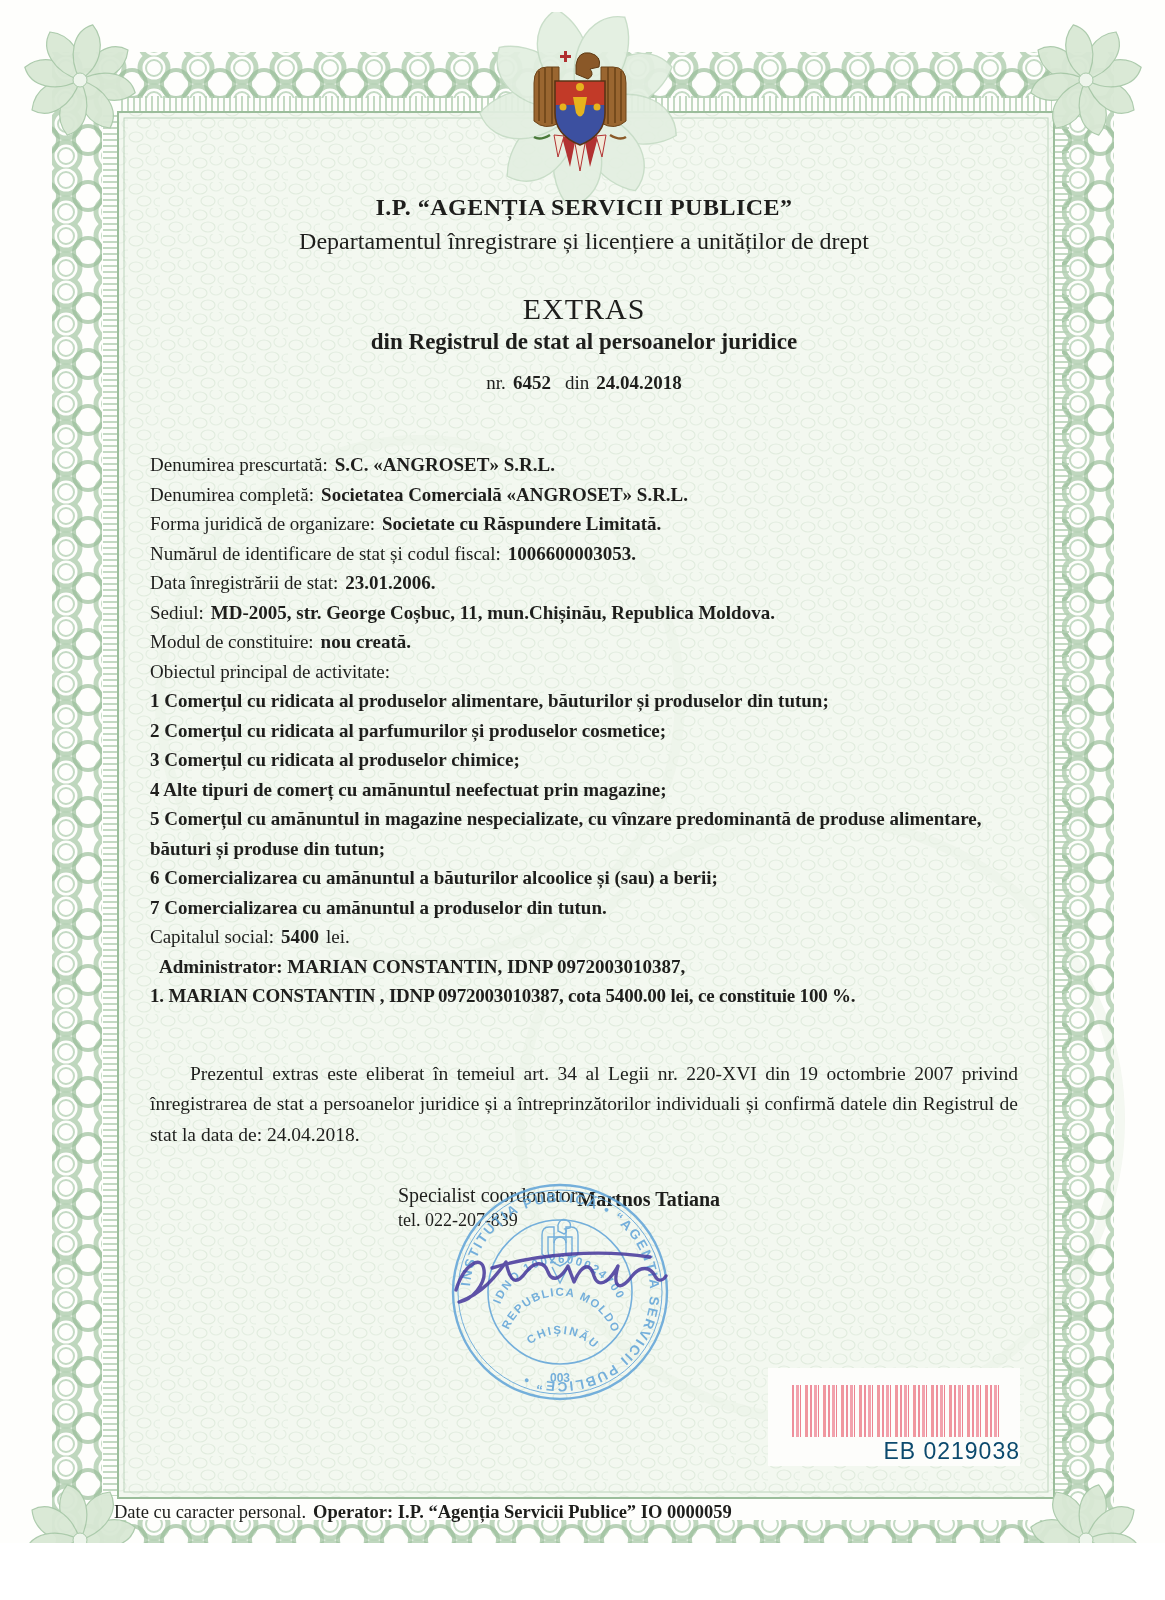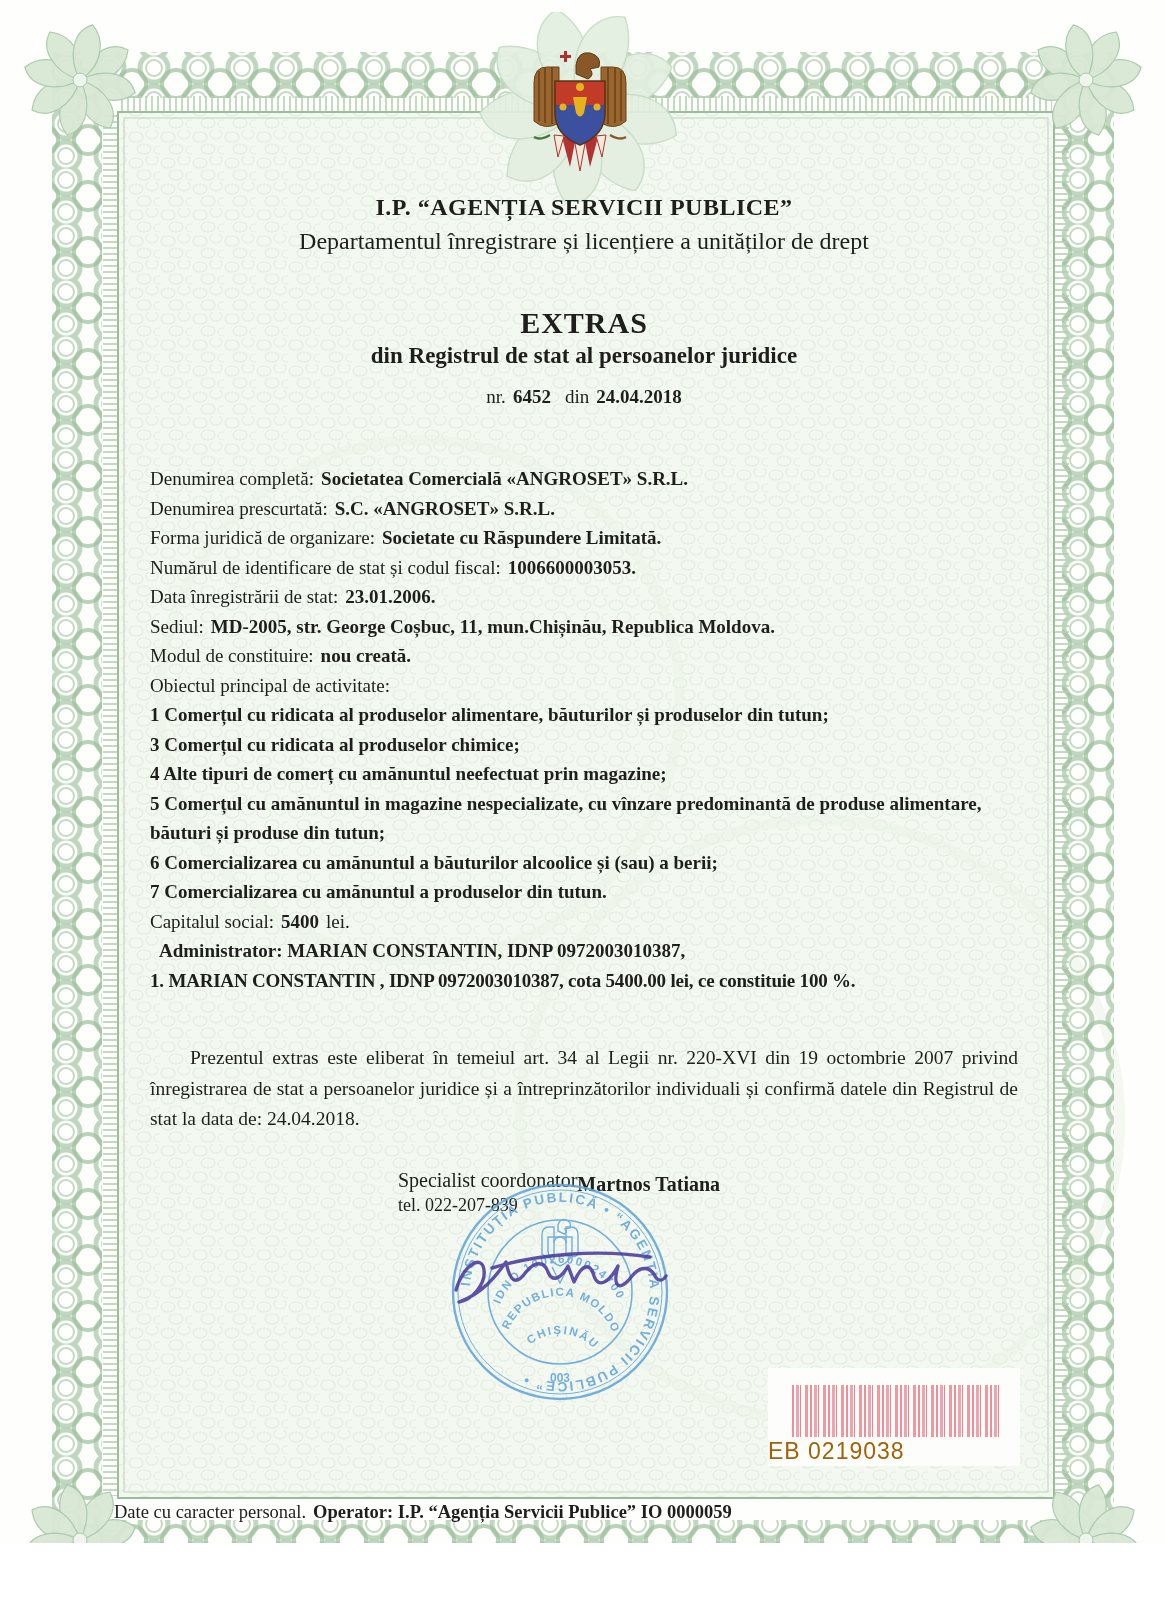--- a/index.html
+++ b/index.html
@@ -10,21 +10,21 @@
   .border-svg,.emblem-svg,.stamp-svg,.sig-svg{position:absolute;}
   .border-svg{left:0;top:0;}
   .emblem-svg{left:455px;top:12px;}
   .stamp-svg{left:445px;top:1177px;opacity:.85;}
   .sig-svg{left:448px;top:1236px;}
 
   .content{position:absolute;left:150px;top:192px;width:868px;}
   .hdr{text-align:center;}
   .hdr-org{font-size:24px;font-weight:bold;letter-spacing:.5px;line-height:30px;}
   .hdr-dept{font-size:24px;line-height:30px;margin-top:4px;}
-  .hdr-title{font-size:30px;font-weight:bold;margin-top:50px;line-height:34px;letter-spacing:1px;}
+  .hdr-title{font-size:30px;font-weight:normal;margin-top:36px;line-height:34px;letter-spacing:1px;}
   .hdr-sub{font-size:23px;font-weight:bold;line-height:32px;}
   .hdr-nr{font-size:19px;margin-top:12px;line-height:26px;}
   .hdr-nr .b{font-weight:bold;margin-top:10px;}
   .gap1{margin-right:7px;} .gap2{margin-right:14px;}
 
   .body-block{margin-top:54px;}
   .line{font-size:19px;line-height:29.5px;}
   .lbl{margin-right:7px;}
   .val{font-weight:bold;}
   .act{font-weight:bold;font-size:19px;line-height:29.5px;}
@@ -40,21 +40,21 @@
 
   .barcode-patch{position:absolute;left:768px;top:1368px;width:252px;height:98px;background:#fdfdfb;}
   .bars{position:absolute;left:24px;top:17px;width:208px;height:52px;
     background:
       repeating-linear-gradient(90deg,
         #ee8e9b 0 2px, rgba(0,0,0,0) 2px 4px,
         #f2a2ad 4px 7px, rgba(0,0,0,0) 7px 8px,
         #ec8390 8px 9px, rgba(0,0,0,0) 9px 13px,
         #f0979f 13px 16px, rgba(0,0,0,0) 16px 18px);
   }
-  .bar-label{position:absolute;left:0;right:0;top:70px;text-align:left;color:#a16207;
+  .bar-label{position:absolute;left:0;right:0;top:70px;text-align:right;color:#0c4a6e;
     font-family:"Liberation Sans","DejaVu Sans",sans-serif;font-size:23px;letter-spacing:1px;}
 
   .footer-line{position:absolute;left:114px;top:1502px;font-size:18.5px;white-space:nowrap;}
   .footer-line .b{font-weight:bold;}
 </style>
 </head>
 <body>
 
 <div class="page">
 
@@ -185,30 +185,31 @@
       <div class="hdr-org">I.P. “AGENȚIA SERVICII PUBLICE”</div>
       <div class="hdr-dept">Departamentul înregistrare și licențiere a unităților de drept</div>
       <div class="hdr-title">EXTRAS</div>
       <div class="hdr-sub">din Registrul de stat al persoanelor juridice</div>
       <div class="hdr-nr">
         <span class="gap1">nr.</span><span class="b gap2">6452</span><span class="gap1">din</span><span class="b">24.04.2018</span>
       </div>
     </div>
 
     <div class="body-block">
+      <div class="line"><span class="lbl">Denumirea prescurtată:</span><span class="val">S.C. «ANGROSET» S.R.L.</span></div>
       <div class="line"><span class="lbl">Denumirea completă:</span><span class="val">Societatea Comercială «ANGROSET» S.R.L.</span></div>
-      <div class="line"><span class="lbl">Denumirea prescurtată:</span><span class="val">S.C. «ANGROSET» S.R.L.</span></div>
       <div class="line"><span class="lbl">Forma juridică de organizare:</span><span class="val">Societate cu Răspundere Limitată.</span></div>
       <div class="line"><span class="lbl">Numărul de identificare de stat și codul fiscal:</span><span class="val">1006600003053.</span></div>
       <div class="line"><span class="lbl">Data înregistrării de stat:</span><span class="val">23.01.2006.</span></div>
       <div class="line"><span class="lbl">Sediul:</span><span class="val">MD-2005, str. George Coșbuc, 11, mun.Chișinău, Republica Moldova.</span></div>
       <div class="line"><span class="lbl">Modul de constituire:</span><span class="val">nou creată.</span></div>
       <div class="line"><span class="lbl">Obiectul principal de activitate:</span></div>
 
       <div class="act">1 Comerțul cu ridicata al produselor alimentare, băuturilor și produselor din tutun;</div>
+      <div class="act">2 Comerțul cu ridicata al parfumurilor și produselor cosmetice;</div>
       <div class="act">3 Comerțul cu ridicata al produselor chimice;</div>
       <div class="act">4 Alte tipuri de comerț cu amănuntul neefectuat prin magazine;</div>
       <div class="act">5 Comerțul cu amănuntul in magazine nespecializate, cu vînzare predominantă de produse alimentare, băuturi și produse din tutun;</div>
       <div class="act">6 Comercializarea cu amănuntul a băuturilor alcoolice și (sau) a berii;</div>
       <div class="act">7 Comercializarea cu amănuntul a produselor din tutun.</div>
 
       <div class="line"><span class="lbl">Capitalul social:</span><span class="val gap1">5400</span><span>lei.</span></div>
       <div class="line admin">Administrator: MARIAN CONSTANTIN, IDNP 0972003010387,</div>
       <div class="line assoc">1. MARIAN CONSTANTIN , IDNP 0972003010387, cota 5400.00 lei, ce constituie 100 %.</div>
     </div>

